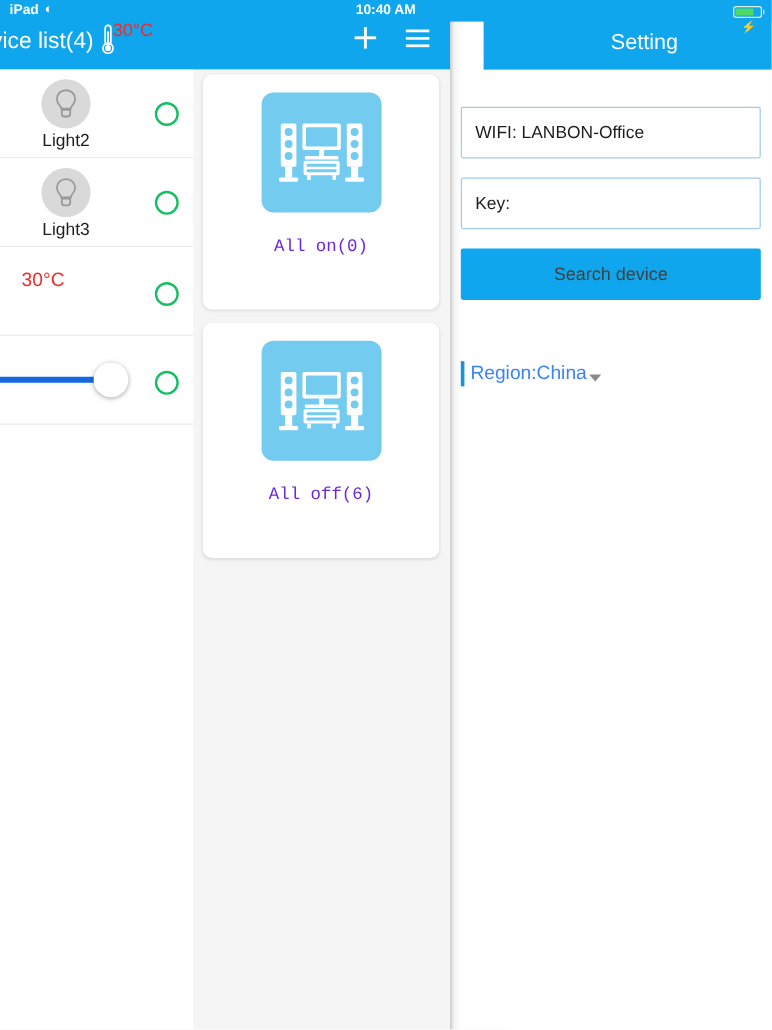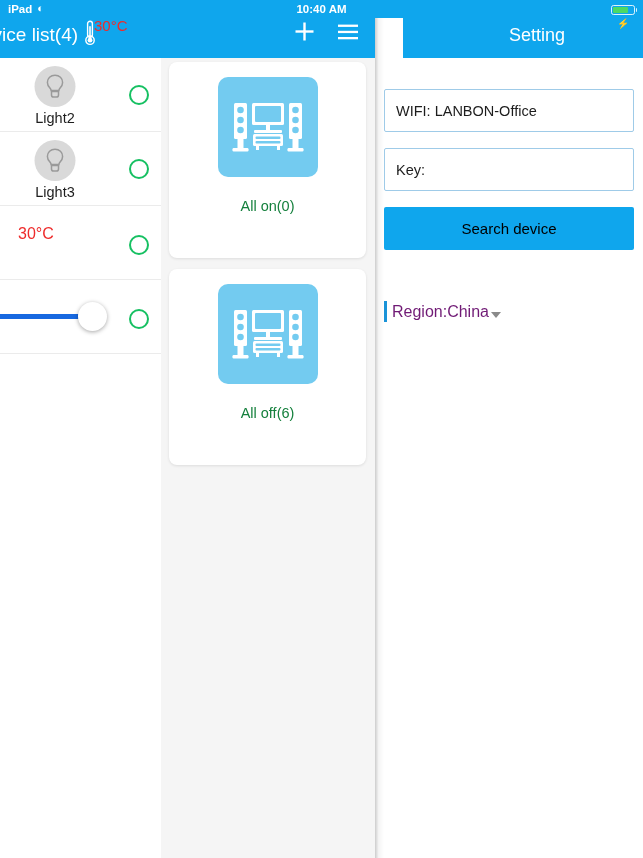--- a/index.html
+++ b/index.html
@@ -115,21 +115,21 @@
   }
   .scene-card.s1 { top:4px; height:196px; }
   .scene-card.s2 { top:211px; height:196px; }
   .scene-icon {
     position:absolute; left:50%; top:15px; transform:translateX(-50%);
     width:100px; height:100px; border-radius:10px; background:#73cbf0;
     display:flex; align-items:center; justify-content:center;
   }
   .scene-label {
     position:absolute; left:0; width:197px; top:136px;
-    text-align:center; font-size:14.5px; color:#15803d;
+    text-align:center; font-size:14.5px; color:#6d28d9;font-family:Liberation Mono, monospace;
   }
 
   
   .split-shadow {
     position:absolute; top:0; left:375px; width:9px; height:858px;
     background:linear-gradient(to right, rgba(0,0,0,.20), rgba(0,0,0,.045) 40%, rgba(0,0,0,0));
     z-index:15; pointer-events:none;
   }
 
   
@@ -150,29 +150,29 @@
     position:absolute; left:9px; width:250px; height:43px;
     border:1px solid #9fcbe8; border-radius:2px; background:#ffffff;
     display:flex; align-items:center; padding-left:11px;
     font-size:14.5px; color:#1d1d1d;
   }
   .field.f1 { top:89px; }
   .field.f2 { top:148px; }
   .search-btn {
     position:absolute; left:9px; top:207px; width:250px; height:43px;
     background:#0fa6ed; border:none; border-radius:2px;
-    color:#000000; font-size:15px; cursor:pointer;
+    color:#404040; font-size:15px; cursor:pointer;
     font-family:"Liberation Sans", sans-serif;
   }
   .region-row {
     position:absolute; left:9px; top:301px;
     display:flex; align-items:center; cursor:pointer;
   }
   .region-bar { width:3px; height:21px; background:#1a93d8; margin-right:5px; }
-  .region-text { font-size:16px; color:#701a75; }
+  .region-text { font-size:16px; color:#3b82f6; }
   .region-caret {
     width:0; height:0; margin-left:2px; margin-top:6px;
     border-left:5px solid transparent; border-right:5px solid transparent;
     border-top:6px solid #8a8a8a;
   }
 </style>
 </head>
 <body>
 
 <div id="app">

